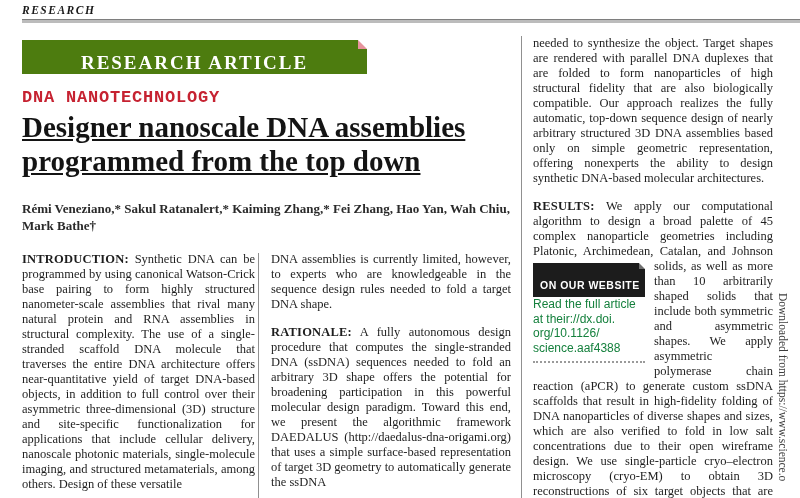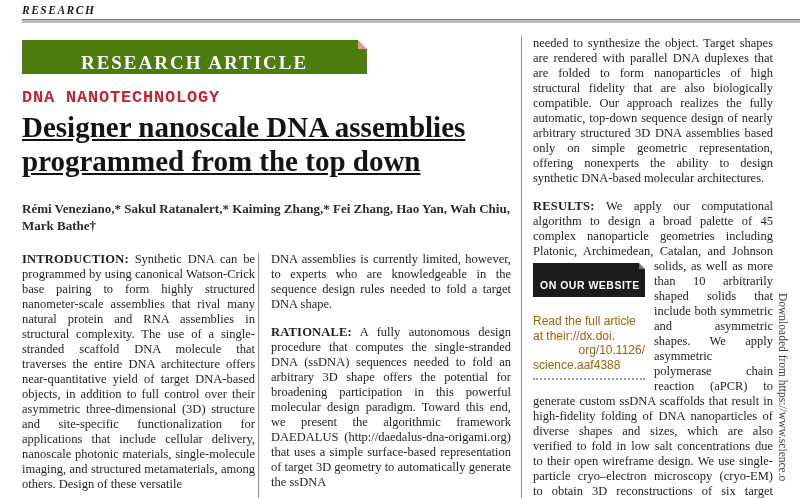--- a/index.html
+++ b/index.html
@@ -52,21 +52,21 @@
     font-family:"Liberation Sans", sans-serif; text-align:left;
   }
   .wb-label {
     position:relative; display:block; background:#1c1c1c; color:#ffffff;
     font-weight:bold; font-size:10.5px; letter-spacing:0.5px; padding:15px 0 4px 7px;
   }
   .wb-fold {
     position:absolute; top:0; right:0; width:0; height:0;
     border-top:6px solid #ffffff; border-left:6px solid #6f6f6f;
   }
-  .wb-link { display:block; margin-top:17px; color:#a16207; font-size:12px; line-height:14.5px; cursor:pointer; }
+  .wb-link { display:block; margin-top:0; color:#15803d; font-size:12px; line-height:14.5px; cursor:pointer; }
   .wb-dashes { display:block; margin-top:6px; border-top:2px dotted #9a9a9a; height:0; }
   .vertical-note {
     position:absolute; left:777px; top:293px; height:205px; overflow:hidden;
     writing-mode:vertical-rl; white-space:nowrap;
     font-size:11.5px; color:#3d3d3d; font-family:"Liberation Serif", serif;
   }
 </style>
 </head>
 <body>
 
@@ -99,21 +99,21 @@
   </div>
 
   <div class="col col3">
     <p><span>needed to synthesize the object. Target shapes are rendered with parallel DNA duplexes that are folded to form nanoparticles of high structural fidelity that are also biologically compatible. Our approach realizes the fully automatic, top-down sequence design of nearly arbitrary structured 3D DNA assemblies based only on simple geometric representation, offering nonexperts the ability to design synthetic DNA-based molecular architectures.</span></p>
     <p><span class="lead">RESULTS:</span> <span>We apply our computational algorithm to design a broad palette of 45 complex nanoparticle geometries including Platonic, Archimedean, Catalan, and Johnson solids,</span>
       <span class="website-box">
         <span class="wb-label"><span>ON OUR WEBSITE</span><span class="wb-fold"></span></span>
         <span class="wb-link">
           <span style="display:block;">Read the full article</span>
           <span style="display:block;">at their://dx.doi.</span>
-          <span style="display:block;text-align:right;">org/10.1126/</span>
+          <span style="display:block;">org/10.1126/</span>
           <span style="display:block;">science.aaf4388</span>
         </span>
         <span class="wb-dashes"></span>
       </span>
       <span>as well as more than 10 arbitrarily shaped solids that include both symmetric and asymmetric shapes. We apply asymmetric polymerase chain reaction (aPCR) to generate custom ssDNA scaffolds that result in high-fidelity folding of DNA nanoparticles of diverse shapes and sizes, which are also verified to fold in low salt concentrations due to their open wireframe design. We use single-particle cryo–electron microscopy (cryo-EM) to obtain 3D reconstructions of six target objects that are consistent with 3D atomic model predictions within the nanometer-scale</span></p>
   </div>
 
   <div class="vertical-note">Downloaded from https://www.science.o</div>
 
 </div>

